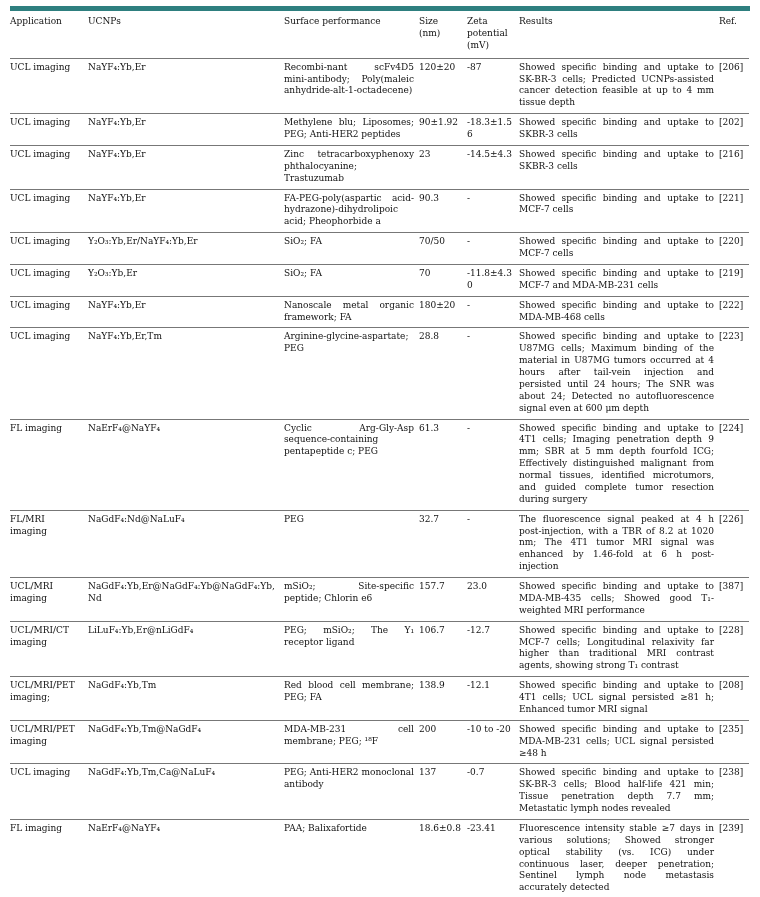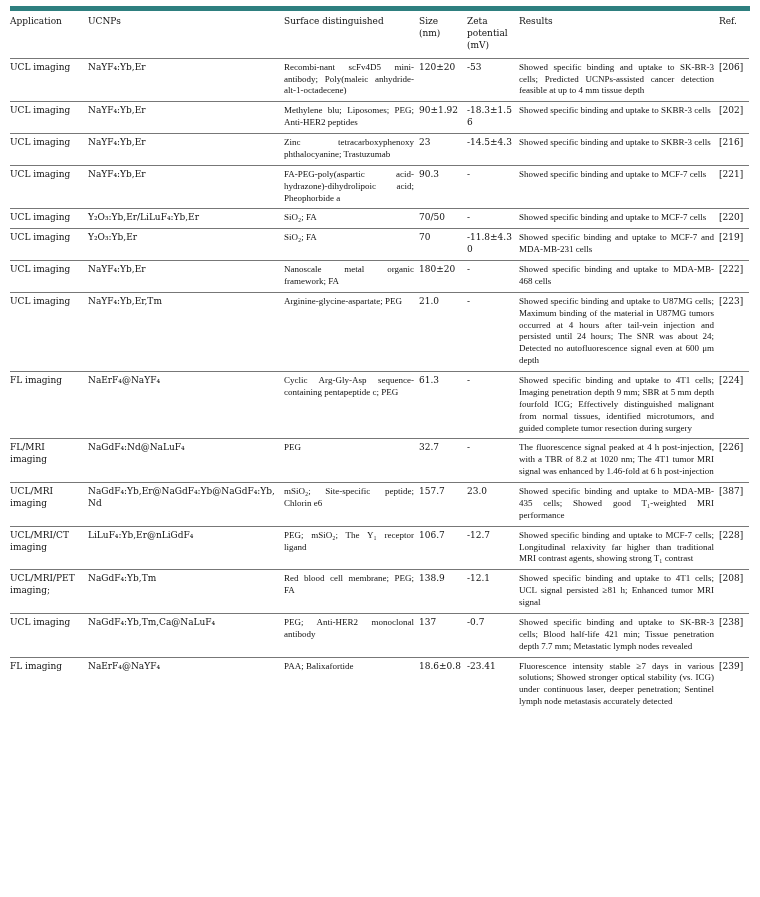--- a/index.html
+++ b/index.html
@@ -52,21 +52,20 @@
     border-bottom:1px solid var(--rule);
   }
   tbody tr{
     border-bottom:1px solid var(--rule);
   }
   tbody tr:last-child{
     border-bottom:none;
   }
   td.cell-surface, td.cell-results{
     text-align:justify;
-    font-family:Liberation Serif, serif;
   }
   td.cell-ref{
     padding-right:0;
   }
 </style>
 </head>
 <body>
 
 <div class="page">
   <div class="teal-bar top"></div>
@@ -78,34 +77,34 @@
       <col class="c-surface">
       <col class="c-size">
       <col class="c-zeta">
       <col class="c-results">
       <col class="c-ref">
     </colgroup>
     <thead>
       <tr>
         <th>Application</th>
         <th>UCNPs</th>
-        <th>Surface distinguished</th>
+        <th>Surface performance</th>
         <th>Size (nm)</th>
         <th>Zeta potential (mV)</th>
         <th>Results</th>
         <th>Ref.</th>
       </tr>
     </thead>
     <tbody id="table-body">
         <tr>
           <td class="cell-application">UCL imaging</td>
           <td class="cell-ucnps">NaYF₄:Yb,Er</td>
           <td class="cell-surface">Recombi-nant scFv4D5 mini-antibody; Poly(maleic anhydride-alt-1-octadecene)</td>
           <td class="cell-size">120±20</td>
-          <td class="cell-zeta">-53</td>
+          <td class="cell-zeta">-87</td>
           <td class="cell-results">Showed specific binding and uptake to SK-BR-3 cells; Predicted UCNPs-assisted cancer detection feasible at up to 4 mm tissue depth</td>
           <td class="cell-ref">[206]</td>
         </tr>
         <tr>
           <td class="cell-application">UCL imaging</td>
           <td class="cell-ucnps">NaYF₄:Yb,Er</td>
           <td class="cell-surface">Methylene blu; Liposomes; PEG; Anti-HER2 peptides</td>
           <td class="cell-size">90±1.92</td>
           <td class="cell-zeta">-18.3±1.56</td>
           <td class="cell-results">Showed specific binding and uptake to SKBR-3 cells</td>
@@ -124,21 +123,21 @@
           <td class="cell-application">UCL imaging</td>
           <td class="cell-ucnps">NaYF₄:Yb,Er</td>
           <td class="cell-surface">FA-PEG-poly(aspartic acid-hydrazone)-dihydrolipoic acid; Pheophorbide a</td>
           <td class="cell-size">90.3</td>
           <td class="cell-zeta">-</td>
           <td class="cell-results">Showed specific binding and uptake to MCF-7 cells</td>
           <td class="cell-ref">[221]</td>
         </tr>
         <tr>
           <td class="cell-application">UCL imaging</td>
-          <td class="cell-ucnps">Y₂O₃:Yb,Er/LiLuF₄:Yb,Er</td>
+          <td class="cell-ucnps">Y₂O₃:Yb,Er/NaYF₄:Yb,Er</td>
           <td class="cell-surface">SiO₂; FA</td>
           <td class="cell-size">70/50</td>
           <td class="cell-zeta">-</td>
           <td class="cell-results">Showed specific binding and uptake to MCF-7 cells</td>
           <td class="cell-ref">[220]</td>
         </tr>
         <tr>
           <td class="cell-application">UCL imaging</td>
           <td class="cell-ucnps">Y₂O₃:Yb,Er</td>
           <td class="cell-surface">SiO₂; FA</td>
@@ -153,21 +152,21 @@
           <td class="cell-surface">Nanoscale metal organic framework; FA</td>
           <td class="cell-size">180±20</td>
           <td class="cell-zeta">-</td>
           <td class="cell-results">Showed specific binding and uptake to MDA-MB-468 cells</td>
           <td class="cell-ref">[222]</td>
         </tr>
         <tr>
           <td class="cell-application">UCL imaging</td>
           <td class="cell-ucnps">NaYF₄:Yb,Er,Tm</td>
           <td class="cell-surface">Arginine-glycine-aspartate; PEG</td>
-          <td class="cell-size">21.0</td>
+          <td class="cell-size">28.8</td>
           <td class="cell-zeta">-</td>
           <td class="cell-results">Showed specific binding and uptake to U87MG cells; Maximum binding of the material in U87MG tumors occurred at 4 hours after tail-vein injection and persisted until 24 hours; The SNR was about 24; Detected no autofluorescence signal even at 600 μm depth</td>
           <td class="cell-ref">[223]</td>
         </tr>
         <tr>
           <td class="cell-application">FL imaging</td>
           <td class="cell-ucnps">NaErF₄@NaYF₄</td>
           <td class="cell-surface">Cyclic Arg-Gly-Asp sequence-containing pentapeptide c; PEG</td>
           <td class="cell-size">61.3</td>
           <td class="cell-zeta">-</td>
@@ -204,20 +203,29 @@
         <tr>
           <td class="cell-application">UCL/MRI/PET imaging;</td>
           <td class="cell-ucnps">NaGdF₄:Yb,Tm</td>
           <td class="cell-surface">Red blood cell membrane; PEG; FA</td>
           <td class="cell-size">138.9</td>
           <td class="cell-zeta">-12.1</td>
           <td class="cell-results">Showed specific binding and uptake to 4T1 cells; UCL signal persisted ≥81 h; Enhanced tumor MRI signal</td>
           <td class="cell-ref">[208]</td>
         </tr>
         <tr>
+          <td class="cell-application">UCL/MRI/PET imaging</td>
+          <td class="cell-ucnps">NaGdF₄:Yb,Tm@NaGdF₄</td>
+          <td class="cell-surface">MDA-MB-231 cell membrane; PEG; ¹⁸F</td>
+          <td class="cell-size">200</td>
+          <td class="cell-zeta">-10 to -20</td>
+          <td class="cell-results">Showed specific binding and uptake to MDA-MB-231 cells; UCL signal persisted ≥48 h</td>
+          <td class="cell-ref">[235]</td>
+        </tr>
+        <tr>
           <td class="cell-application">UCL imaging</td>
           <td class="cell-ucnps">NaGdF₄:Yb,Tm,Ca@NaLuF₄</td>
           <td class="cell-surface">PEG; Anti-HER2 monoclonal antibody</td>
           <td class="cell-size">137</td>
           <td class="cell-zeta">-0.7</td>
           <td class="cell-results">Showed specific binding and uptake to SK-BR-3 cells; Blood half-life 421 min; Tissue penetration depth 7.7 mm; Metastatic lymph nodes revealed</td>
           <td class="cell-ref">[238]</td>
         </tr>
         <tr>
           <td class="cell-application">FL imaging</td>

